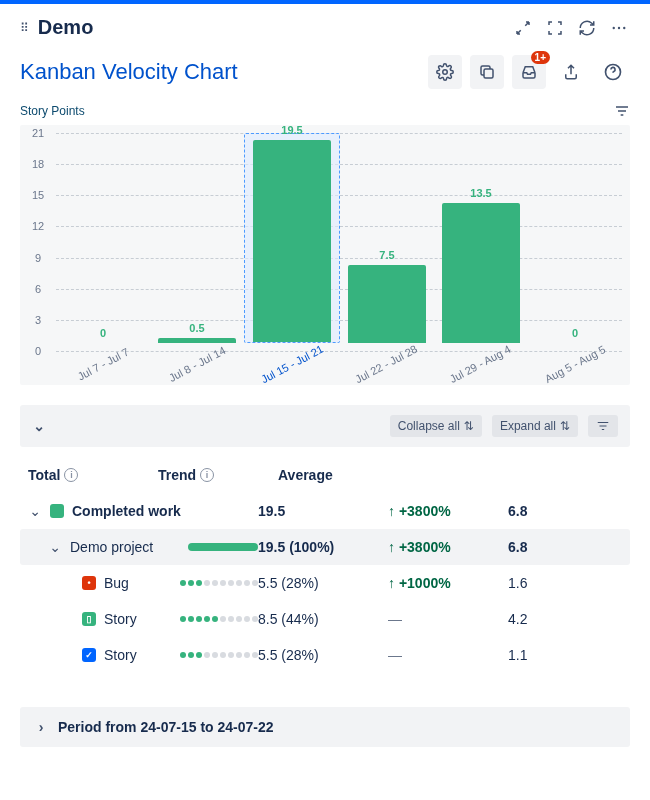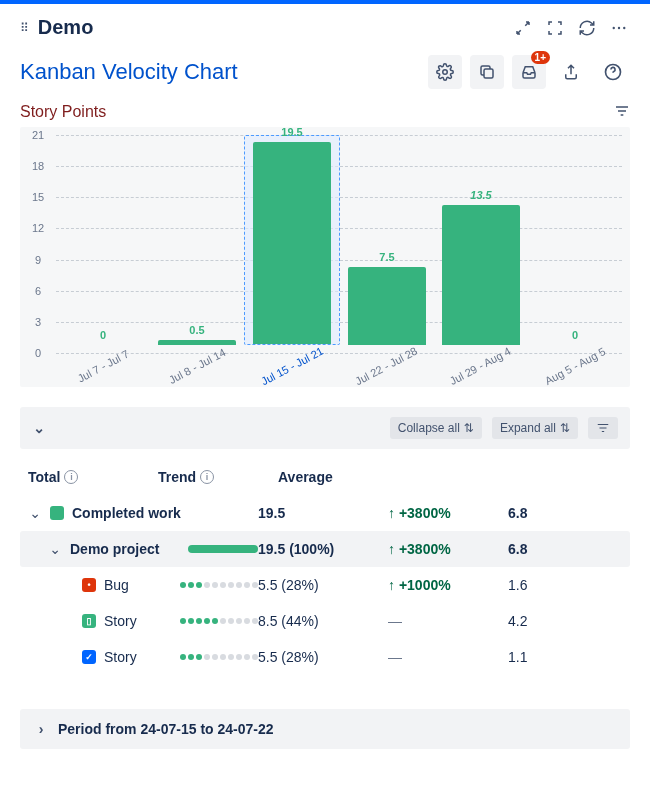--- a/index.html
+++ b/index.html
@@ -10,21 +10,21 @@
 .header-title{font-size:20px;font-weight:600;color:#172B4D}
 .header-spacer{flex:1}
 .hicon{width:22px;height:22px;display:flex;align-items:center;justify-content:center;color:#42526E;cursor:pointer}
 .subheader{display:flex;align-items:center;padding:4px 20px 14px;gap:8px}
 .page-title{font-size:22px;font-weight:500;color:#0052CC}
 .sub-spacer{flex:1}
 .iconbtn{width:34px;height:34px;border-radius:4px;display:flex;align-items:center;justify-content:center;color:#42526E;cursor:pointer;position:relative}
 .iconbtn.grey{background:#f2f3f5}
 .badge{position:absolute;top:-4px;right:-4px;background:#DE350B;color:#fff;font-size:10px;font-weight:700;padding:1px 4px;border-radius:8px}
 .chart-area{padding:0 20px}
-.chart-hdr{display:flex;font-size:16px;color:#7f1d1d;margin-bottom:6px}
+.chart-hdr{display:flex;align-items:center;font-size:12px;color:#0c4a6e;margin-bottom:6px}
 .filter-icon{margin-left:auto;cursor:pointer}
 .chart{position:relative;height:260px;background:#f6f7f8;border-radius:2px}
 .plot{position:absolute;left:36px;right:8px;top:8px;bottom:0}
 .grid-line{position:absolute;left:0;right:0;border-top:1px dashed #c7cdd4}
 .ytick{position:absolute;left:-30px;width:24px;text-align:center;font-size:11px;color:#6B778C;transform:translateY(-50%)}
 .bars{position:absolute;left:0;right:0;top:0;bottom:42px;display:flex}
 .barcol{flex:1;display:flex;flex-direction:column;justify-content:flex-end;align-items:center;padding:0 8px;position:relative}
 .barcol.sel{background:#deebff9c;border:1px dashed #4c9aff;border-radius:2px}
 .bar{width:100%;background:#36B37E;border-radius:2px 2px 0 0}
 .barlbl{position:absolute;font-size:11px;font-weight:600;color:#36B37E}
@@ -165,21 +165,21 @@
           </div>
           <div class="barcol sel">
             <div class="barlbl" style="bottom: 206.429px;">19.5</div>
             <div class="bar" style="height: 202.429px;"></div>
           </div>
           <div class="barcol">
             <div class="barlbl" style="bottom: 81.8571px;">7.5</div>
             <div class="bar" style="height: 77.8571px;"></div>
           </div>
           <div class="barcol">
-            <div class="barlbl" style="bottom: 144.143px; font-style: italic;">13.5</div>
+            <div class="barlbl" style="bottom: 144.143px;">13.5</div>
             <div class="bar" style="height: 140.143px;"></div>
           </div>
           <div class="barcol">
             <div class="barlbl" style="bottom: 4px;">0</div>
             <div class="bar" style="height: 0px;"></div>
           </div>
         </div>
         <div class="xlabels">
           <div class="xlbl">Jul 7 - Jul 7</div>
           <div class="xlbl">Jul 8 - Jul 14</div>
@@ -231,21 +231,21 @@
         </div>
         <div class="c-total" style="font-weight: 600;">19.5</div>
         <div class="c-trend" style="font-weight: 600;">
           <span class="trend-up">↑ +3800%</span>
         </div>
         <div class="c-avg" style="font-weight: 600;">6.8</div>
       </div>
       <div class="trow sub">
         <div class="c-metric indent1">
           <span class="caret">⌄</span>
-          <span style="font-weight: 700;">Demo project</span>
+          <span style="font-weight: 400;">Demo project</span>
           <div class="minibar" style="margin-left: auto;"></div>
         </div>
         <div class="c-total" style="font-weight: 600;">19.5 (100%)</div>
         <div class="c-trend" style="font-weight: 600;">
           <span class="trend-up">↑ +3800%</span>
         </div>
         <div class="c-avg" style="font-weight: 600;">6.8</div>
       </div>
       <div class="trow">
         <div class="c-metric indent2">

